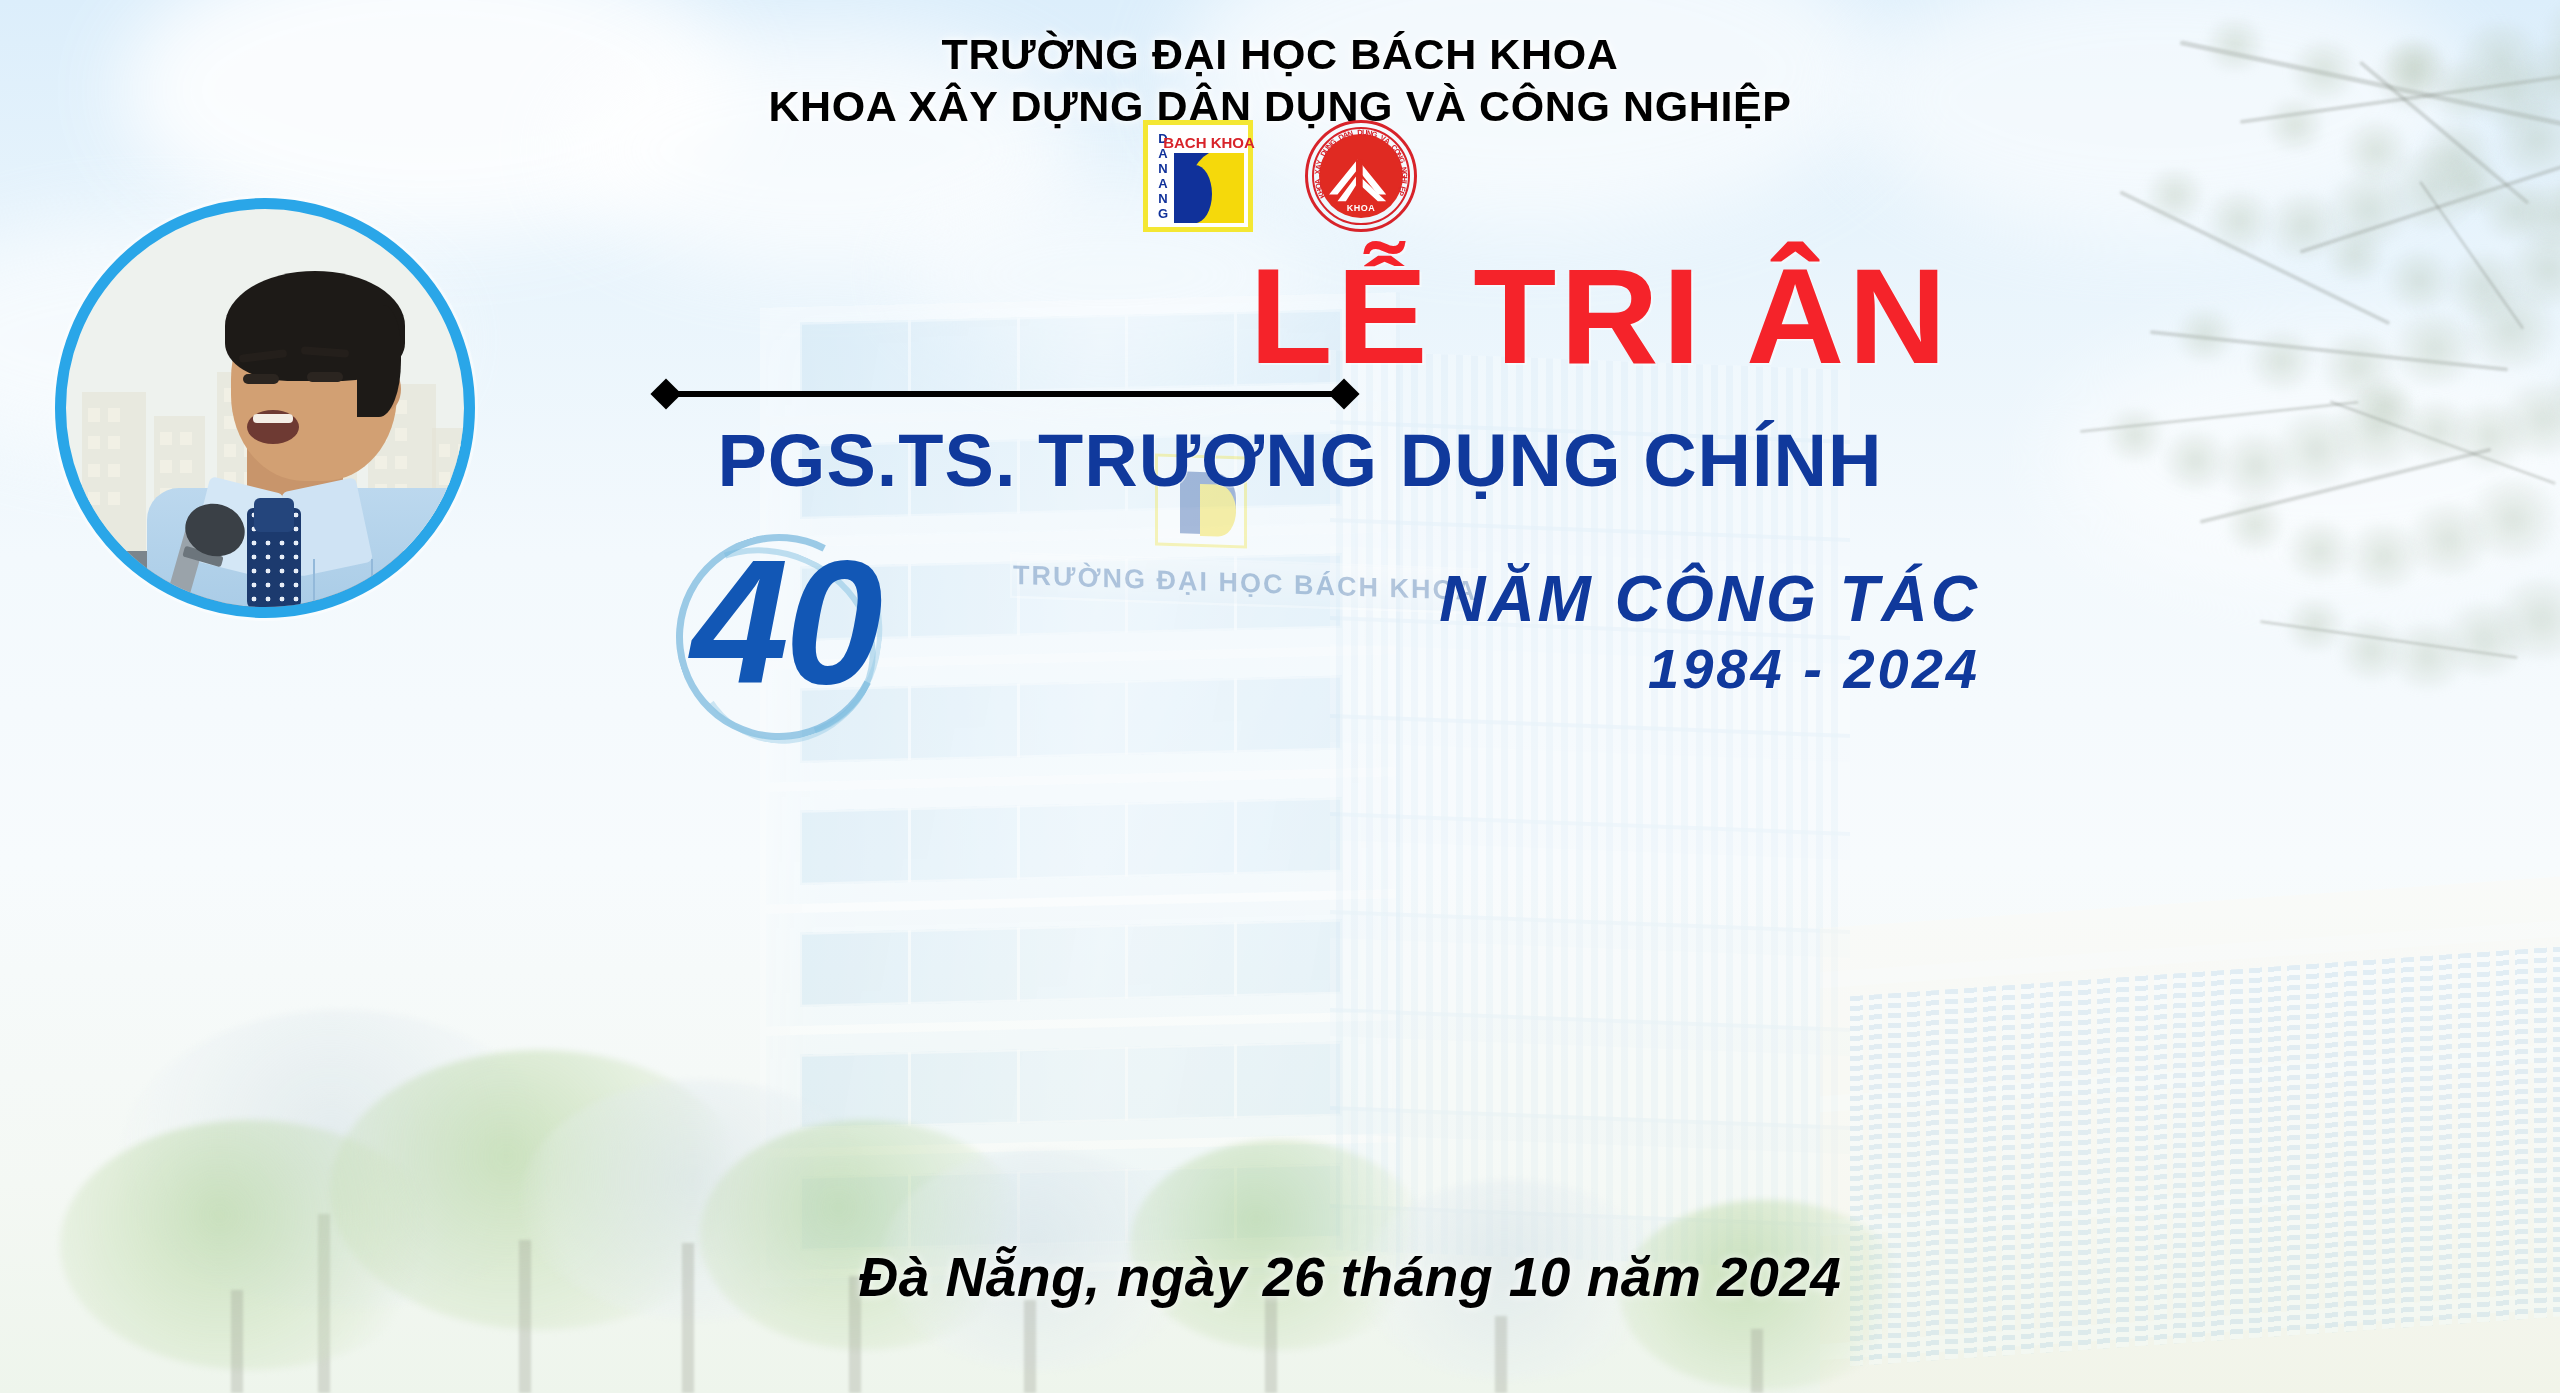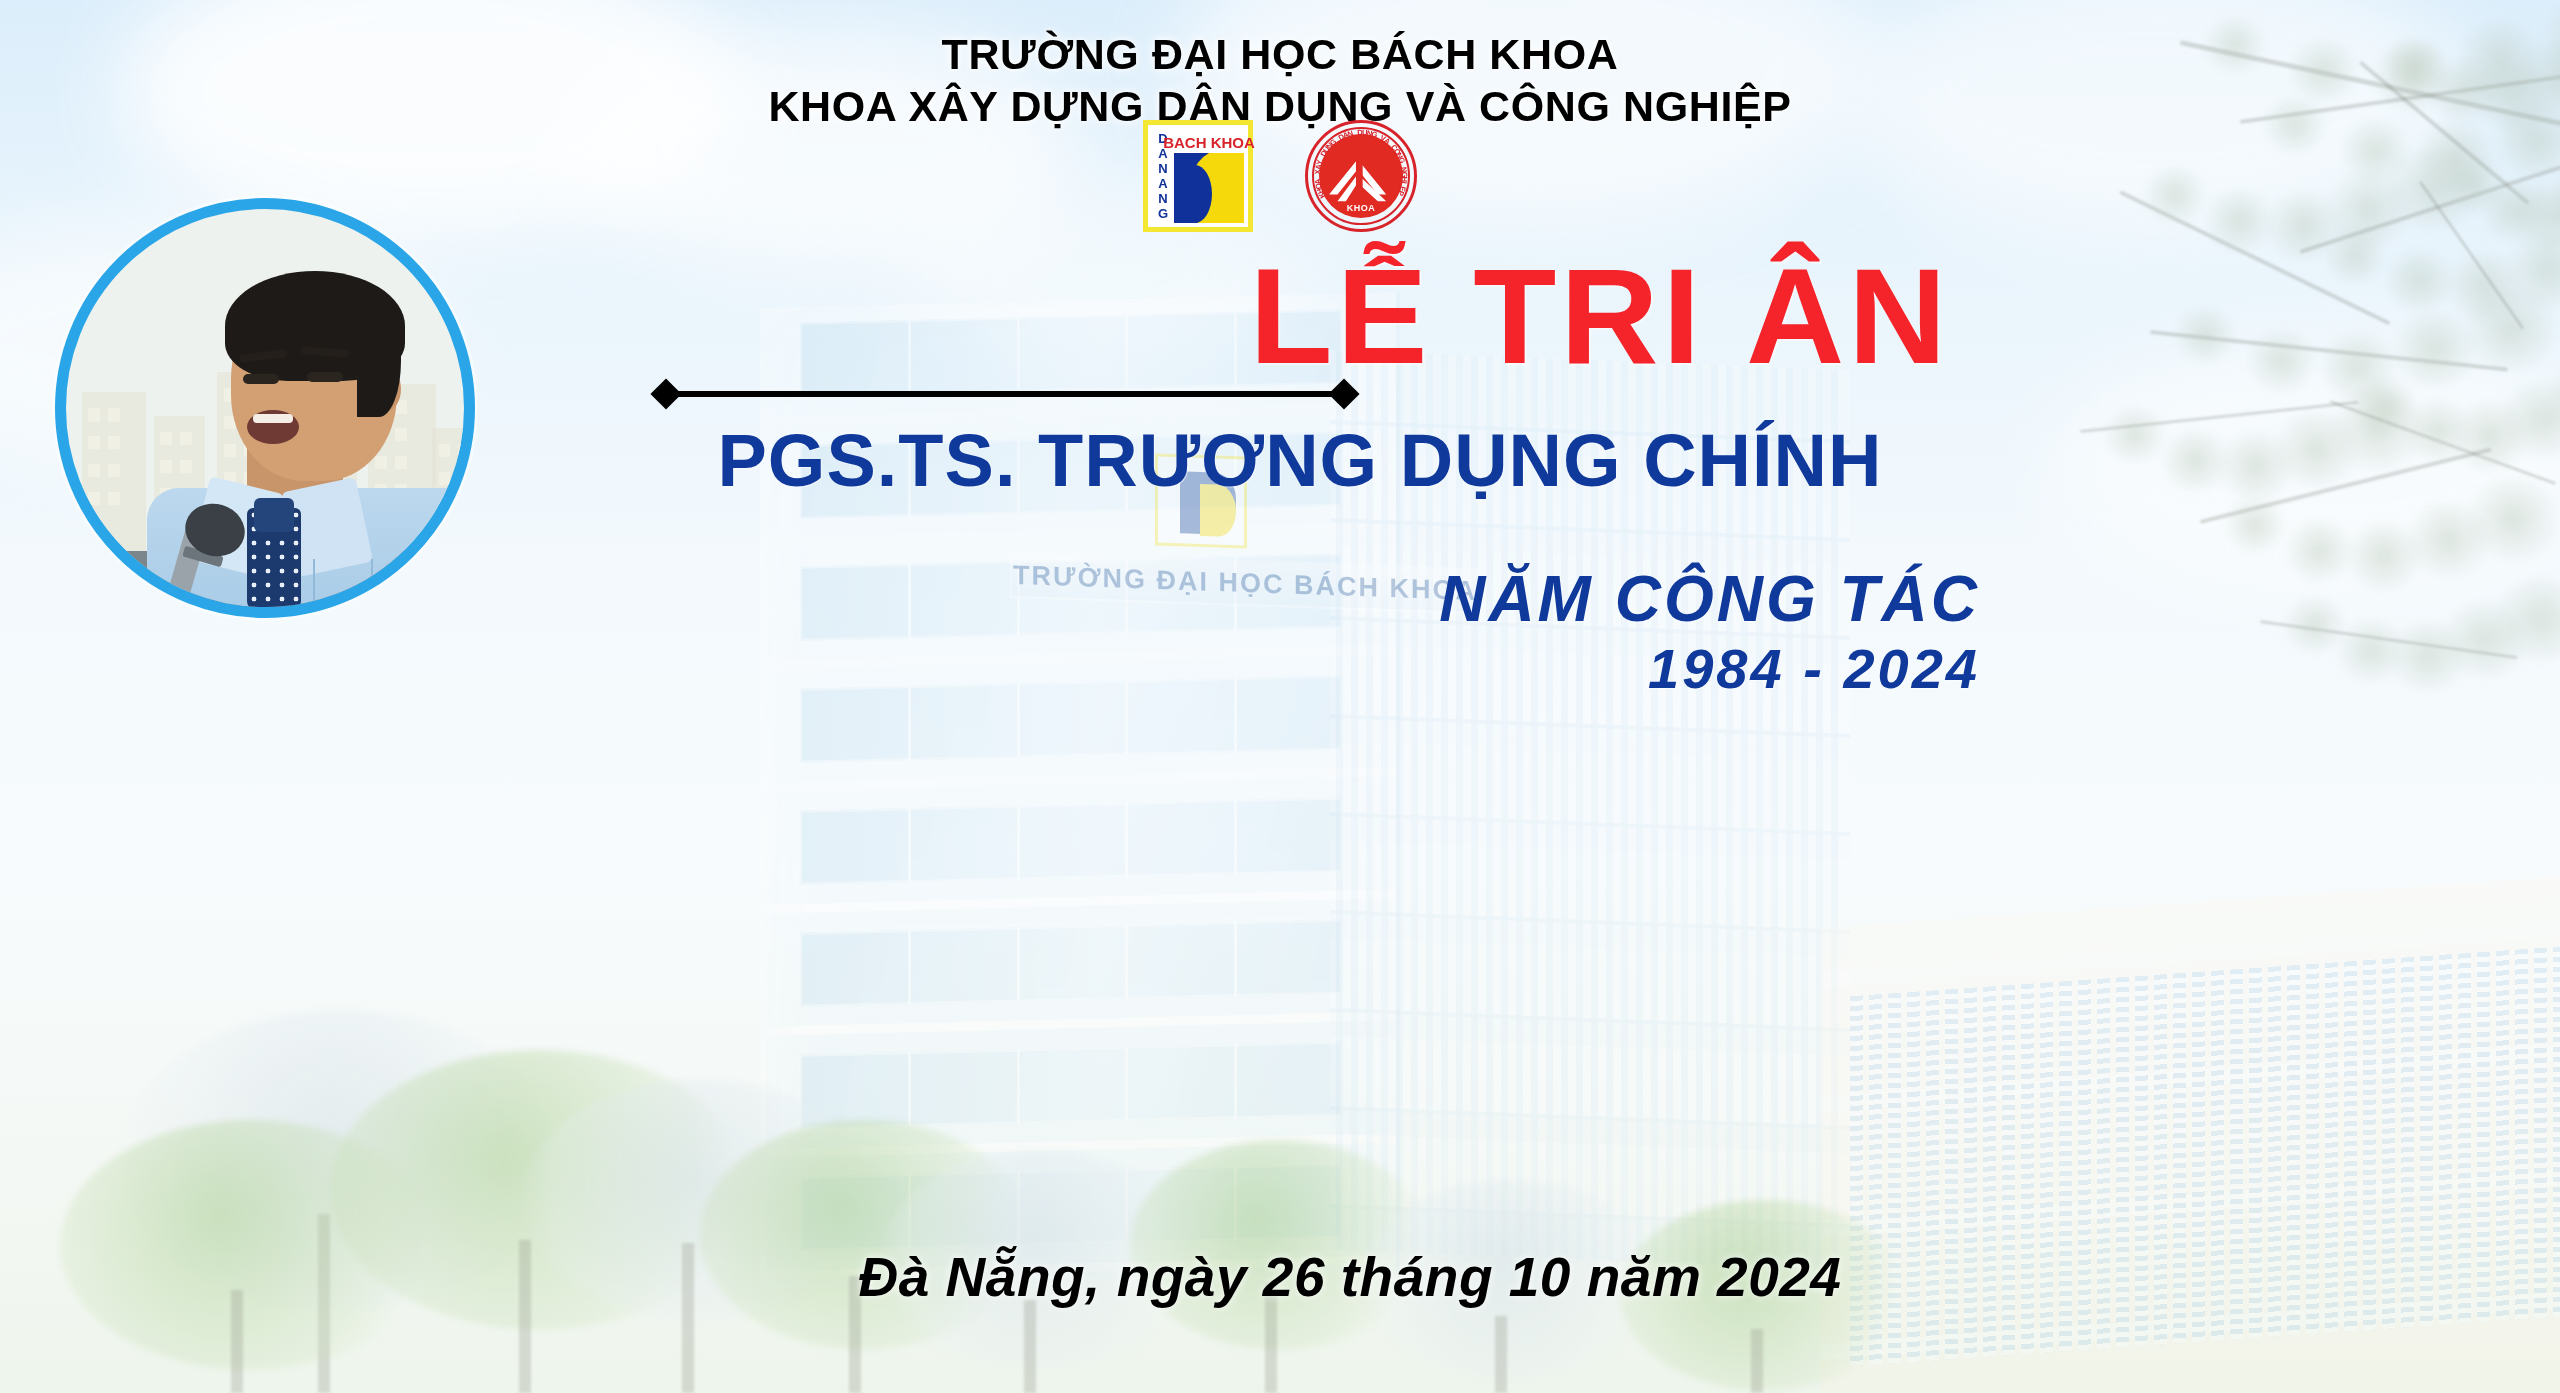--- a/index.html
+++ b/index.html
@@ -586,20 +586,26 @@
 
   <div class="divider">
     <span class="dia"></span>
     <span class="bar"></span>
     <span class="dia"></span>
   </div>
 
   <div class="name-line">PGS.TS. TRƯƠNG DỤNG CHÍNH</div>
 
   <div class="years">
+    <div class="forty-wrap">
+      <div class="swoosh sw1"></div>
+      <div class="swoosh sw2"></div>
+      <div class="swoosh sw3"></div>
+      <div class="forty">40</div>
+    </div>
     <div class="years-txt">
       <div class="l1">NĂM CÔNG TÁC</div>
       <div class="l2">1984 - 2024</div>
     </div>
   </div>
 
   <div class="portrait">
     <div id="cityscape">
         <div class="pi city" style="left: 4%; top: 46%; width: 16%; height: 40%; opacity: 0.55;"></div>
         <div class="pi win" style="left: 5.6%; top: 50%; width: 3%; height: 3.4%; opacity: 0.8;"></div>

